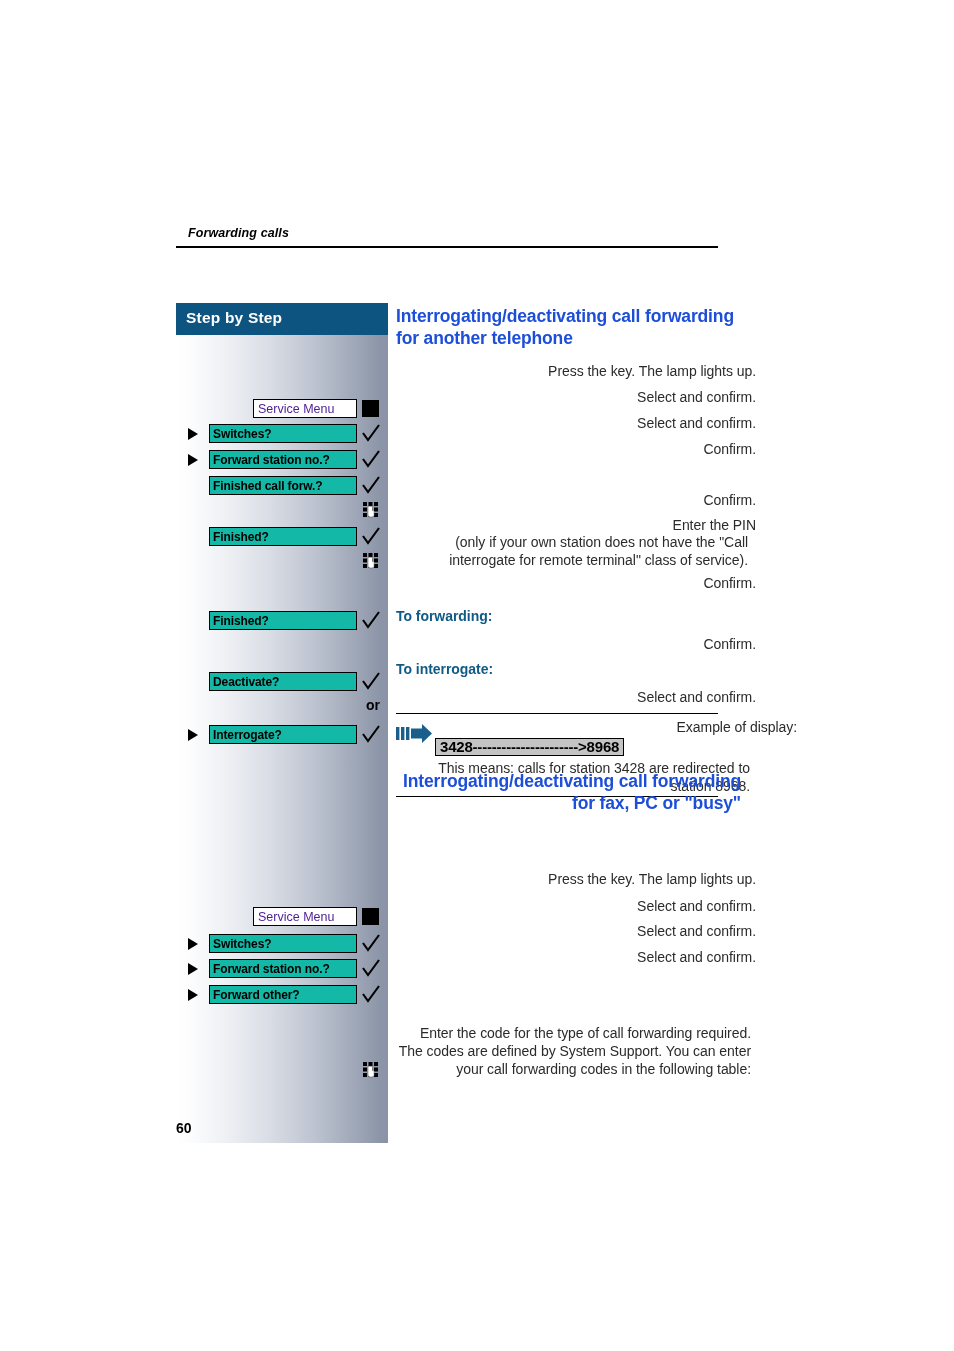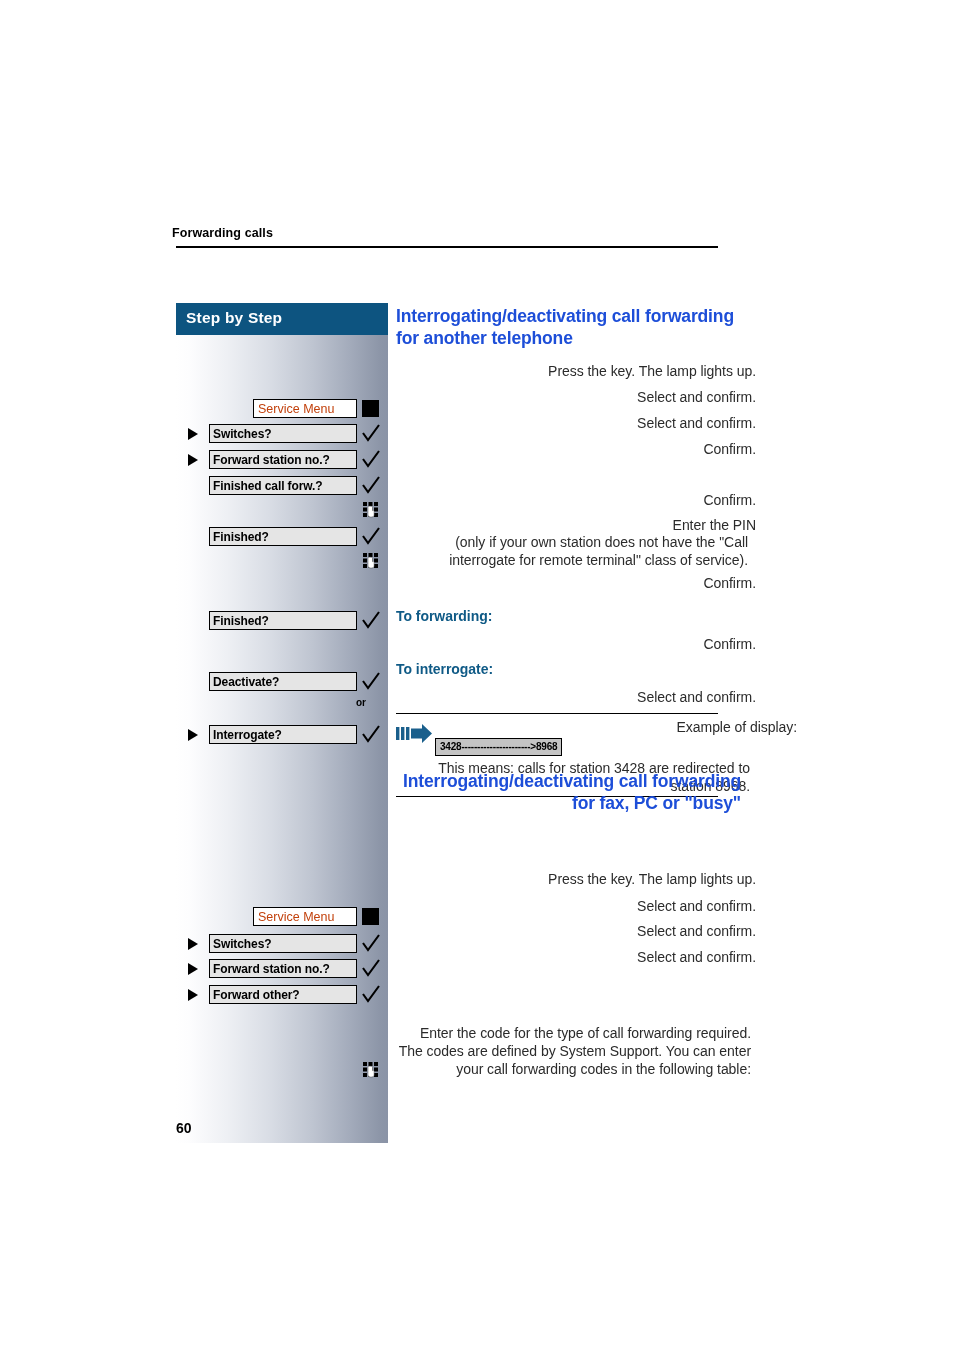--- a/index.html
+++ b/index.html
@@ -20,23 +20,24 @@
   .page {
     position: absolute;
     left: 0; top: 0;
     width: 954px;
     height: 1351px;
   }
 
   
   .runhead {
     position: absolute;
-    left: 172px;
+    left: 188px;
     top: 226px;
     width: 542px;
+    font-style: italic;
   }
   .runhead-text {
     font-size: 12.5px;
     font-weight: bold;
     letter-spacing: 0.1px;
     color: #000000;
     line-height: 14px;
   }
   .runhead-rule {
     position: absolute;
@@ -104,21 +105,21 @@
     height: 14px;
   }
   .arrow-cell svg { display: block; }
 
   .menu-box {
     position: absolute;
     left: 33px;
     top: 0;
     width: 148px;
     height: 19px;
-    background: #e5e5e5;
+    background: #14b8a6;
     border: 1.4px solid #000000;
     box-sizing: border-box;
   }
   .menu-box-label {
     position: absolute;
     left: 3px;
     top: 1.5px;
     font-size: 12px;
     font-weight: bold;
     color: #000000;
@@ -134,21 +135,21 @@
     height: 19px;
     background: #ffffff;
     border: 1.4px solid #000000;
     box-sizing: border-box;
   }
   .servicemenu-label {
     position: absolute;
     left: 4px;
     top: 1.5px;
     font-size: 12.5px;
-    color: #c2410c;
+    color: #4c1d95;
     white-space: nowrap;
   }
   .lamp-key {
     position: absolute;
     left: 186px;
     top: 1px;
     width: 17px;
     height: 17px;
     background: #000000;
   }
@@ -162,22 +163,22 @@
     height: 22px;
   }
   .check-cell svg { display: block; }
 
   
   .or-cell {
     position: absolute;
     left: 180px;
     top: 1px;
     width: 24px;
-    text-align: left;
-    font-size: 10px;
+    text-align: right;
+    font-size: 14px;
     font-weight: bold;
     color: #000000;
   }
 
   
   .keypad {
     position: absolute;
     width: 19px;
     height: 19px;
   }
@@ -226,21 +227,21 @@
 
   .display-box {
     position: absolute;
     background: #c4c4c4;
     border: 1.3px solid #000000;
     box-sizing: border-box;
     height: 18px;
     padding: 0 4px;
   }
   .display-box-text {
-    font-size: 10px;
+    font-size: 15px;
     font-weight: bold;
     color: #000000;
     line-height: 15.5px;
     white-space: nowrap;
     letter-spacing: -0.2px;
   }
 
   
   .folio {
     position: absolute;

